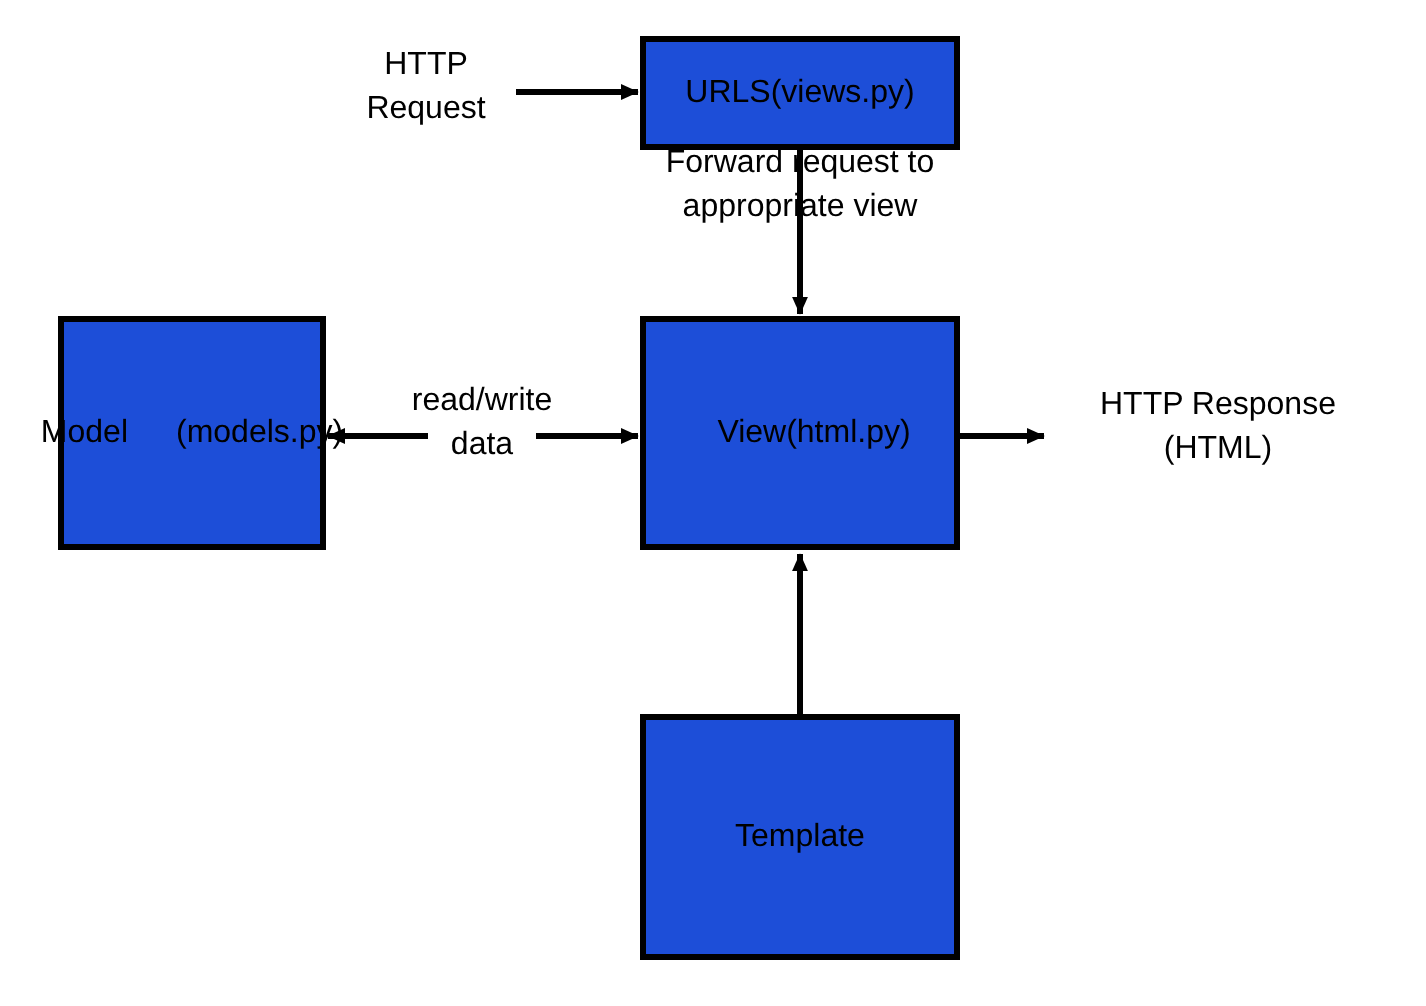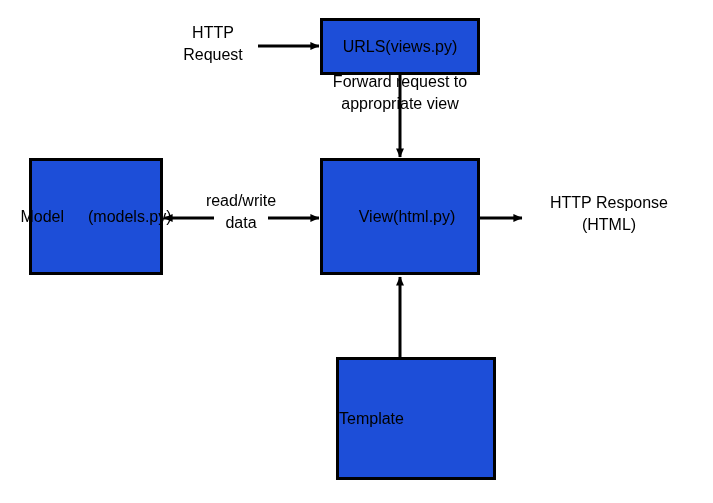--- a/index.html
+++ b/index.html
@@ -79,21 +79,21 @@
   <div class="node" style="left:29px; top:158px; width:134px; height:117px;gap:24px;">
     <span>Model</span>
     <span>(models.py)</span>
   </div>
 
   <div class="node" style="left:320px; top:158px; width:160px; height:117px;padding-left:14px;">
     <span>View</span>
     <span>(html.py)</span>
   </div>
 
-  <div class="node" style="left:336px; top:357px; width:160px; height:123px;justify-content:space-between;">
+  <div class="node" style="left:320px; top:357px; width:160px; height:123px;">
     <span>Template</span>
   </div>
 
   <div class="label" style="left:168px; top:22px; width:90px;">
     <div>HTTP</div>
     <div>Request</div>
   </div>
 
   <div class="label" style="left:300px; top:71px; width:200px;">
     <div>Forward request to</div>

